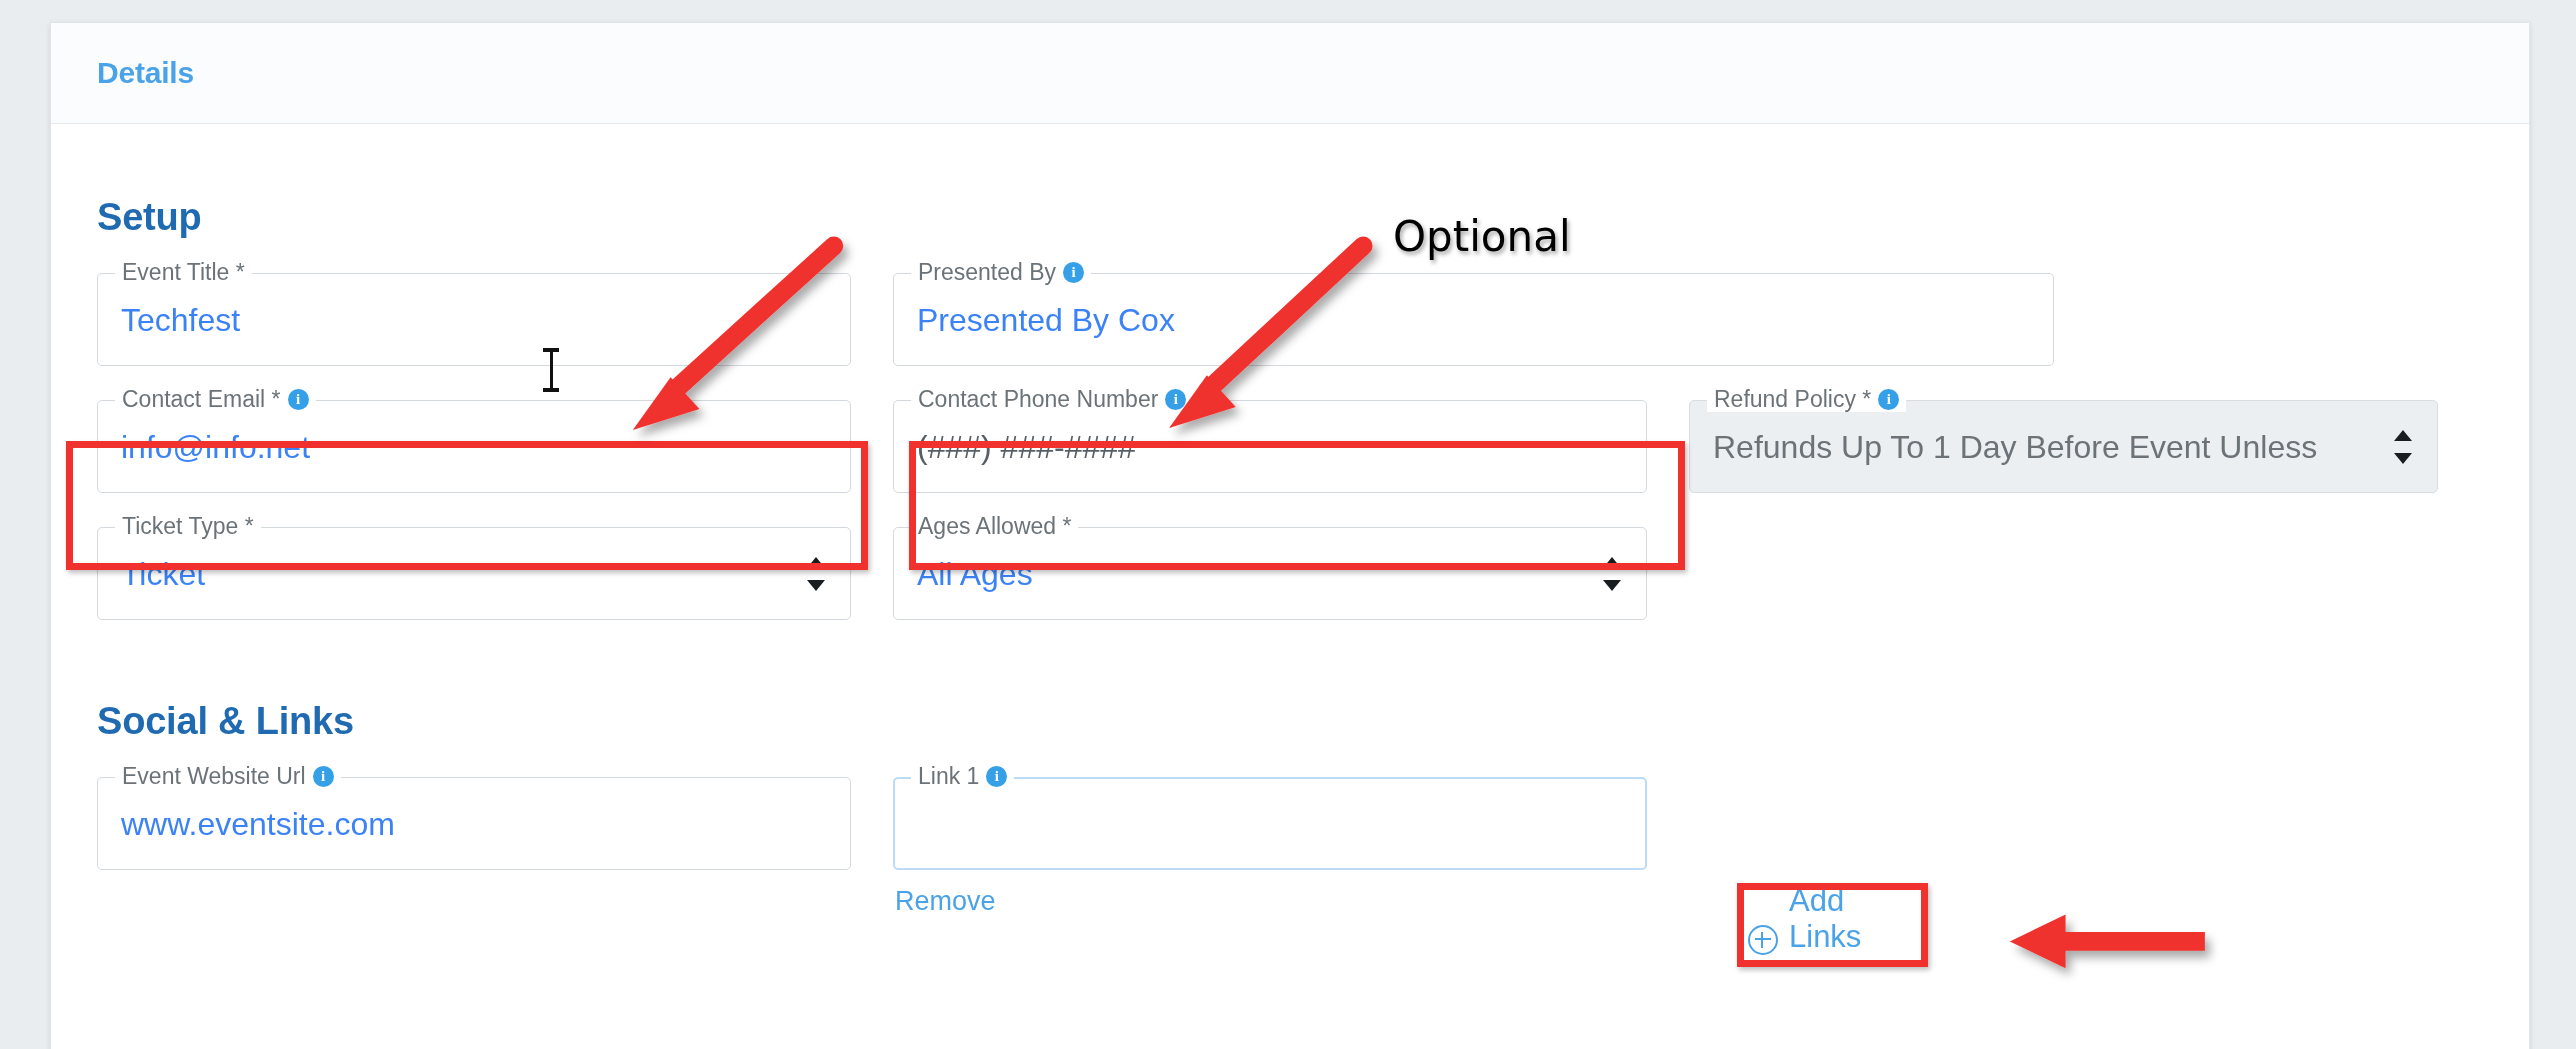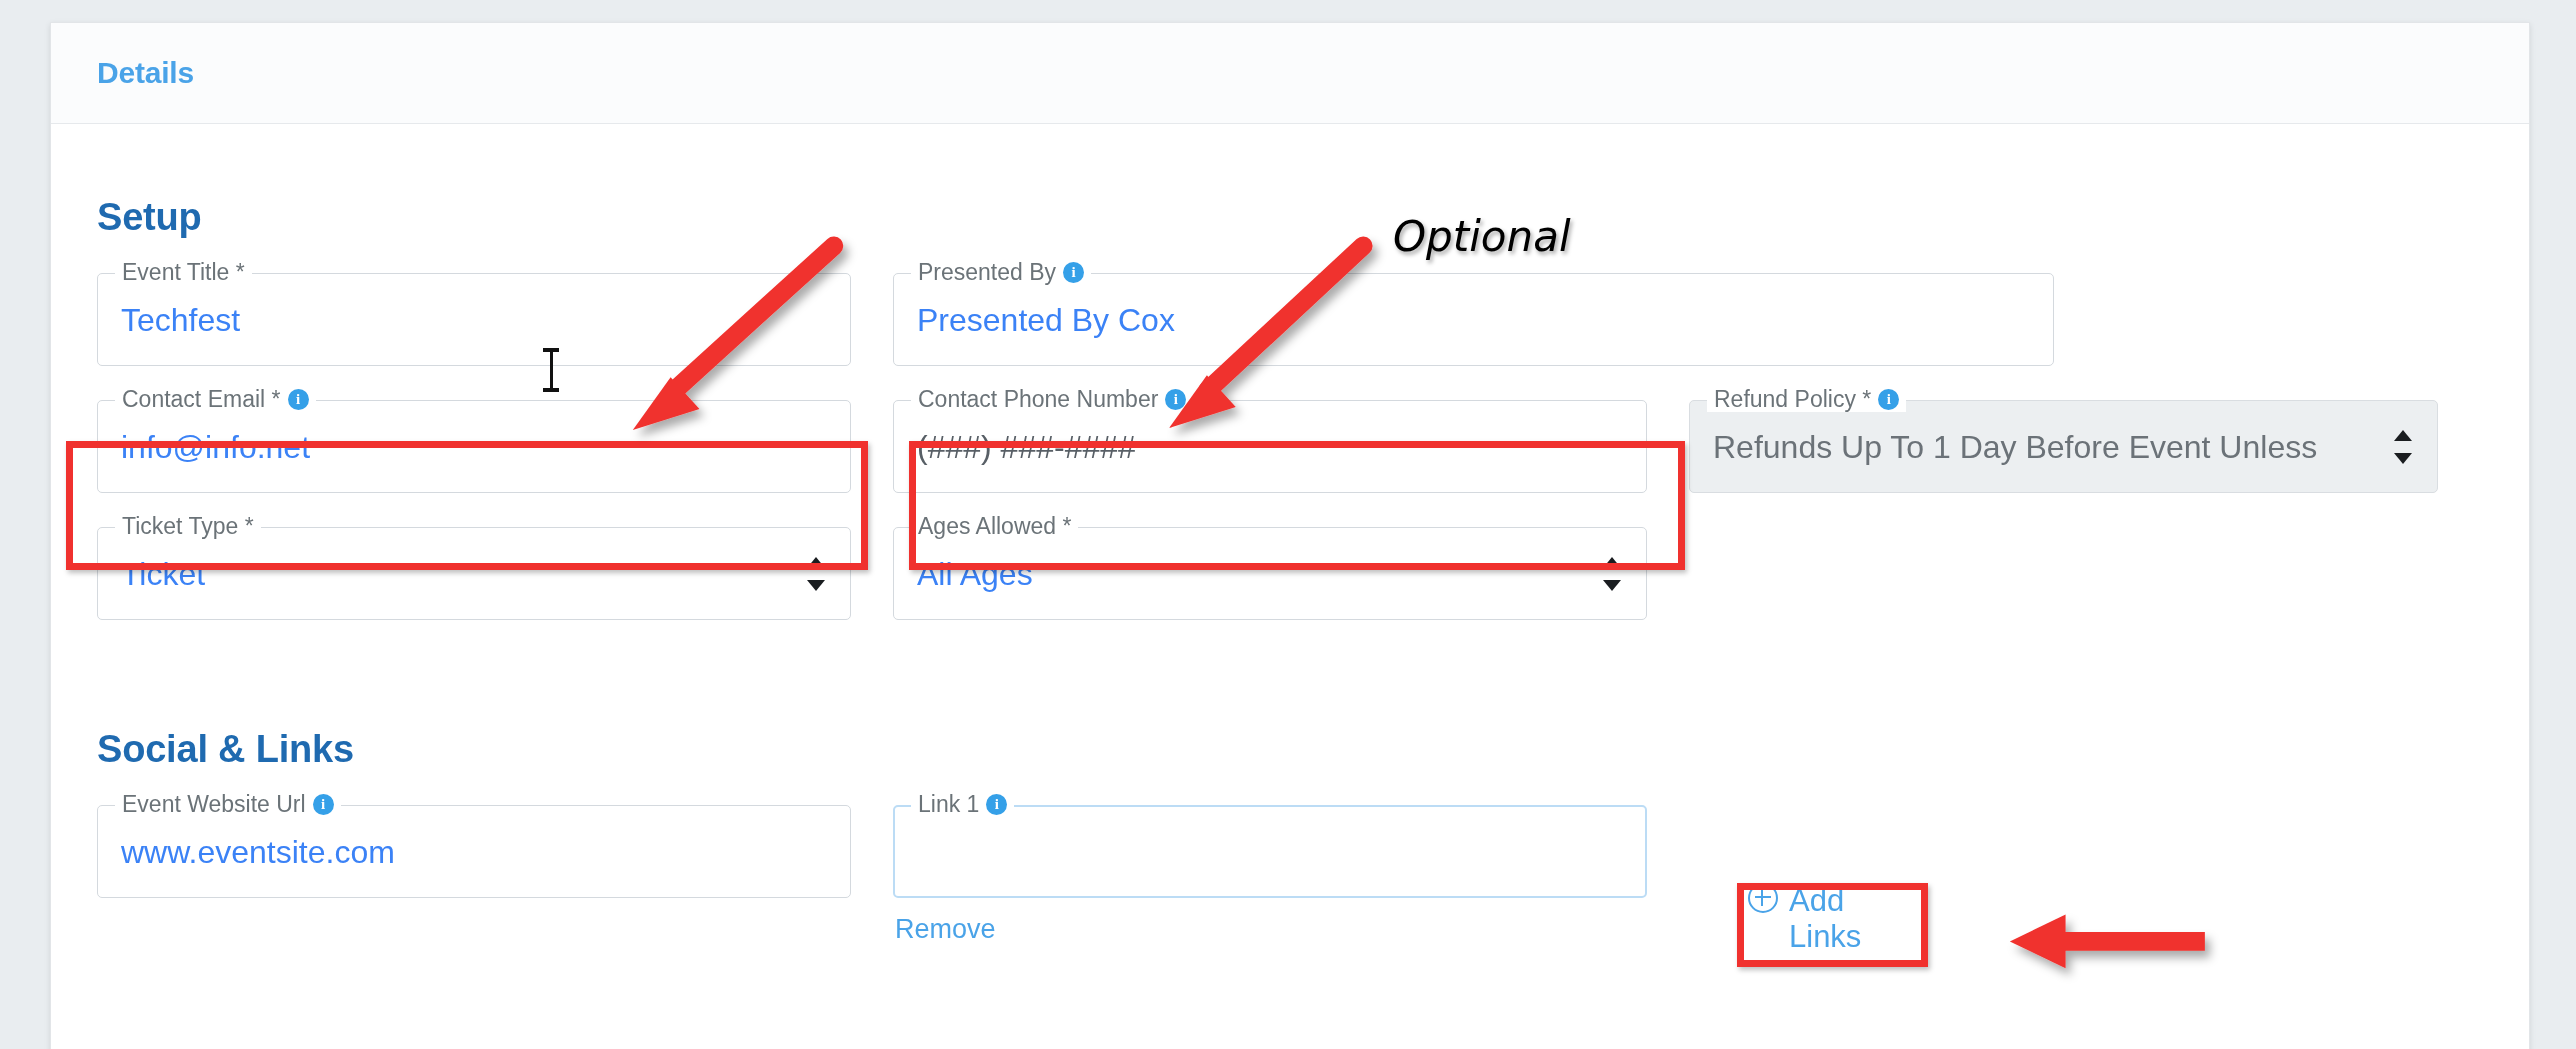--- a/index.html
+++ b/index.html
@@ -183,21 +183,20 @@
 
   
   .annot-text {
     position: absolute;
     font-size: 42px;
     color: #000000;
     font-family: "DejaVu Sans", sans-serif;
     text-shadow: 2px 3px 4px rgba(0,0,0,0.35);
     z-index: 40;
     white-space: nowrap;
-    font-style: italic;
   }
 
   .annot-svg {
     position: absolute;
     left: 0; top: 0;
     width: 2576px;
     height: 1050px;
     pointer-events: none;
     z-index: 35;
   }
@@ -213,21 +212,21 @@
   }
   .add-links-btn {
     position: absolute;
     left: 1747px;
     top: 882px;
     width: 171px;
     height: 74px;
     background: #ffffff;
     border: 1px solid transparent;
     display: flex;
-    align-items: flex-start;
+    align-items: flex-end;
     justify-content: center;
     gap: 11px;
     font-size: 31px;
     color: #4aa3e8;
     cursor: pointer;
     box-sizing: border-box;
     z-index: 20;
   }
   .plus-circle {
     width: 26px; height: 26px;
@@ -375,21 +374,21 @@
           <div class="field-value">All Ages</div>
           <div class="select-arrows">
             <div class="up"></div>
               <div class="down"></div>
           </div>
         </div>
       </div>
 
     </div>
 
-    <div class="section-title social-title" style="margin-top:108px;">Social &amp; Links</div>
+    <div class="section-title social-title" style="margin-top:80px;">Social &amp; Links</div>
 
     <div class="form-row">
 
       <div class="col">
         <div class="field">
           <div class="field-box"></div>
           <div class="field-legend">
             <span>Event Website Url</span>
             <span class="info-icon">i</span>
           </div>

